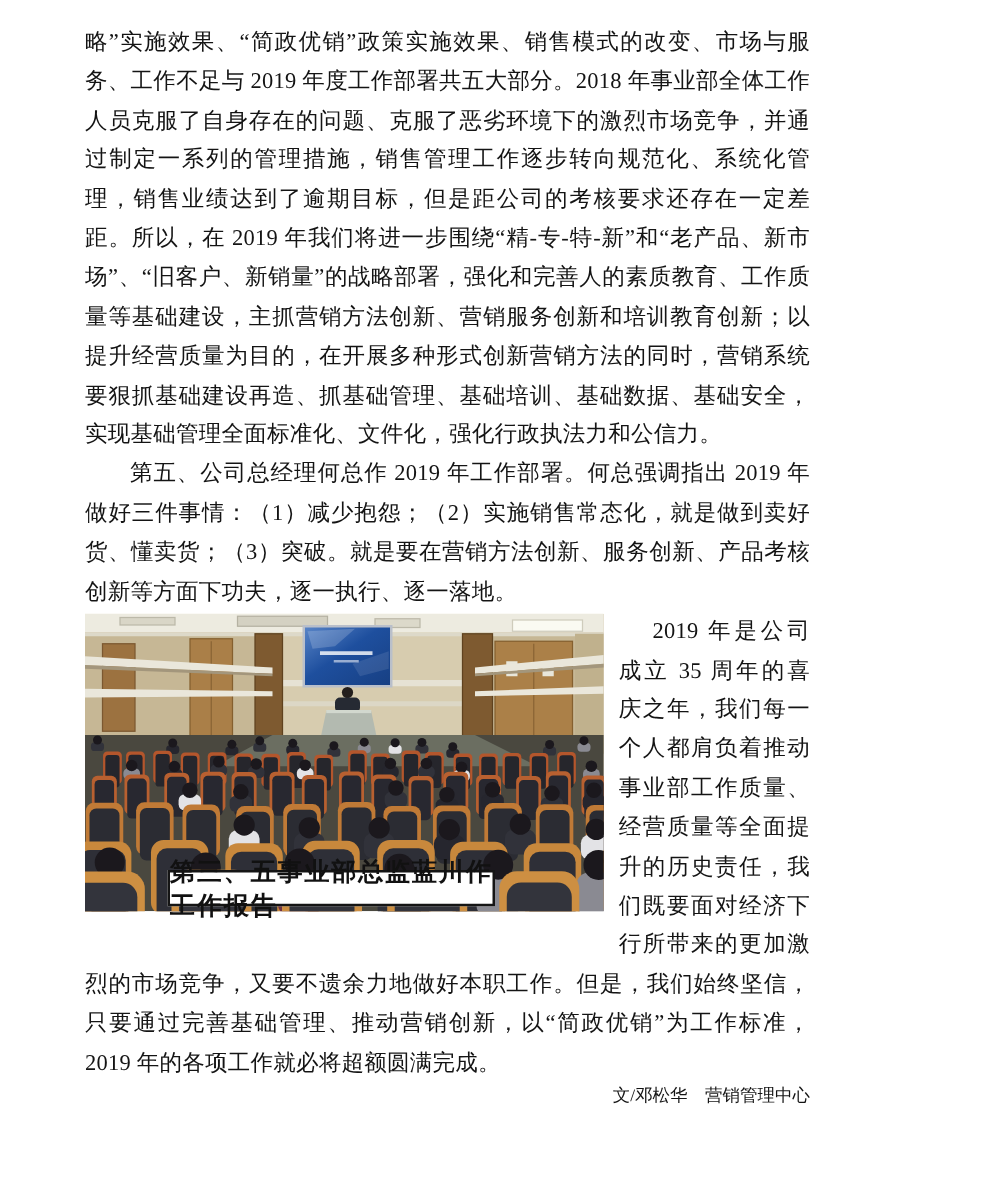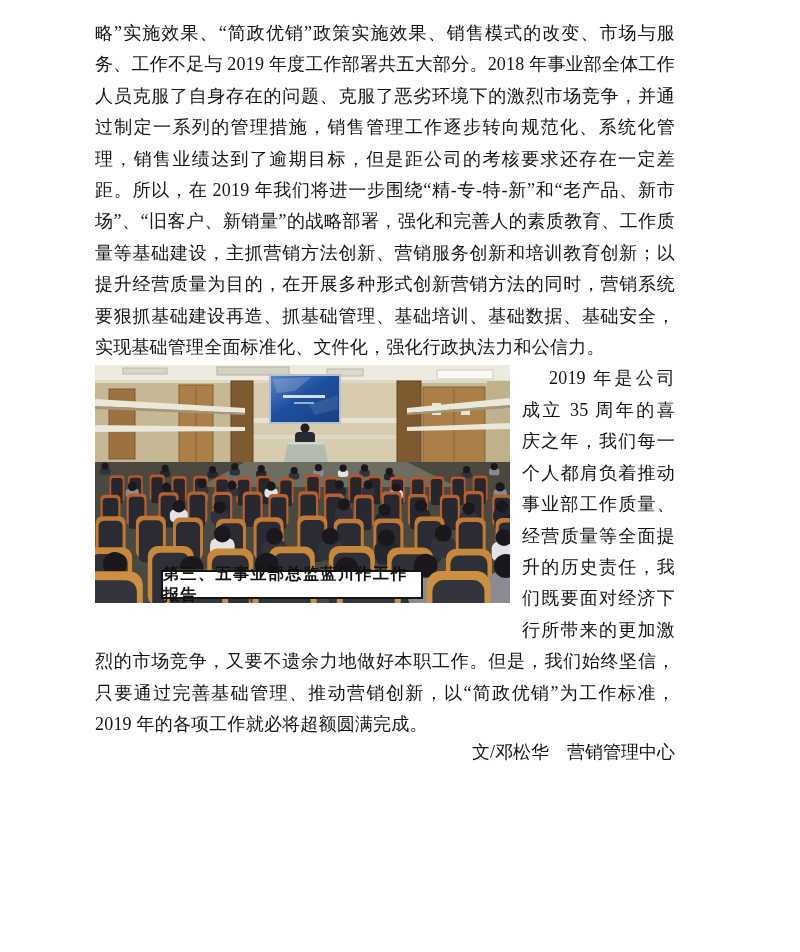--- a/index.html
+++ b/index.html
@@ -5,21 +5,20 @@
   html,body{margin:0;padding:0;}
   body{
     width:800px;height:952px;overflow:hidden;background:#ffffff;
     font-family:"Liberation Serif","DejaVu Serif",serif;
     color:#141414;
   }
   .page{
     box-sizing:border-box;
     width:713px;height:952px;
     padding:18px 65px 16px 68px;
-    margin-left:27px;
   }
   .body-text{
     margin:0;
     font-size:18px;
     line-height:31.4px;
     text-align:justify;
     text-justify:inter-ideograph;
     letter-spacing:0.2px;
   }
   .indent2{text-indent:2em;}
@@ -31,39 +30,40 @@
     position:relative;
   }
   .photo-figure svg{display:block;width:415px;height:238px;}
   .photo-caption{
     position:absolute;
     left:66px;top:205px;
     width:258px;height:25px;
     background:#ffffff;
     border:2px solid #151515;
     display:flex;align-items:center;justify-content:center;
-    font-size:16px;font-weight:bold;
+    font-size:20px;font-weight:bold;
     letter-spacing:1.5px;
     color:#111111;
     font-family:"Liberation Serif","DejaVu Serif",serif;
   }
   .byline{
     clear:both;
     margin:0;
-    font-size:18px;
+    font-size:14px;
     line-height:24px;
     text-align:right;
   }
 </style>
 </head>
 <body>
 
 <div class="page">
 
   <p class="body-text">略”实施效果、“简政优销”政策实施效果、销售模式的改变、市场与服务、工作不足与 2019 年度工作部署共五大部分。2018 年事业部全体工作人员克服了自身存在的问题、克服了恶劣环境下的激烈市场竞争，并通过制定一系列的管理措施，销售管理工作逐步转向规范化、系统化管理，销售业绩达到了逾期目标，但是距公司的考核要求还存在一定差距。所以，在 2019 年我们将进一步围绕“精-专-特-新”和“老产品、新市场”、“旧客户、新销量”的战略部署，强化和完善人的素质教育、工作质量等基础建设，主抓营销方法创新、营销服务创新和培训教育创新；以提升经营质量为目的，在开展多种形式创新营销方法的同时，营销系统要狠抓基础建设再造、抓基础管理、基础培训、基础数据、基础安全，实现基础管理全面标准化、文件化，强化行政执法力和公信力。</p>
+  <p class="body-text indent2">第五、公司总经理何总作 2019 年工作部署。何总强调指出 2019 年做好三件事情：（1）减少抱怨；（2）实施销售常态化，就是做到卖好货、懂卖货；（3）突破。就是要在营销方法创新、服务创新、产品考核创新等方面下功夫，逐一执行、逐一落地。</p>
 
   <div class="photo-figure">
     <svg viewBox="0 0 415 238" xmlns="http://www.w3.org/2000/svg">
       <defs>
         <linearGradient id="scr" x1="0" y1="0" x2="1" y2="1">
           <stop offset="0" stop-color="#5a86c8"></stop>
           <stop offset="0.45" stop-color="#1e4f9e"></stop>
           <stop offset="1" stop-color="#173f82"></stop>
         </linearGradient>
       </defs>

